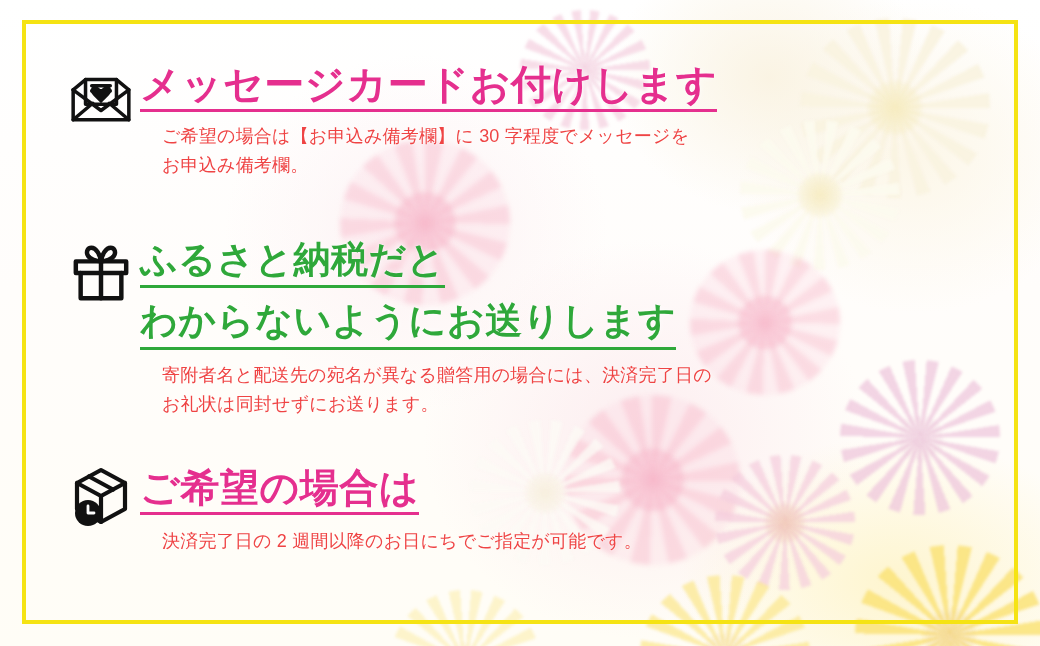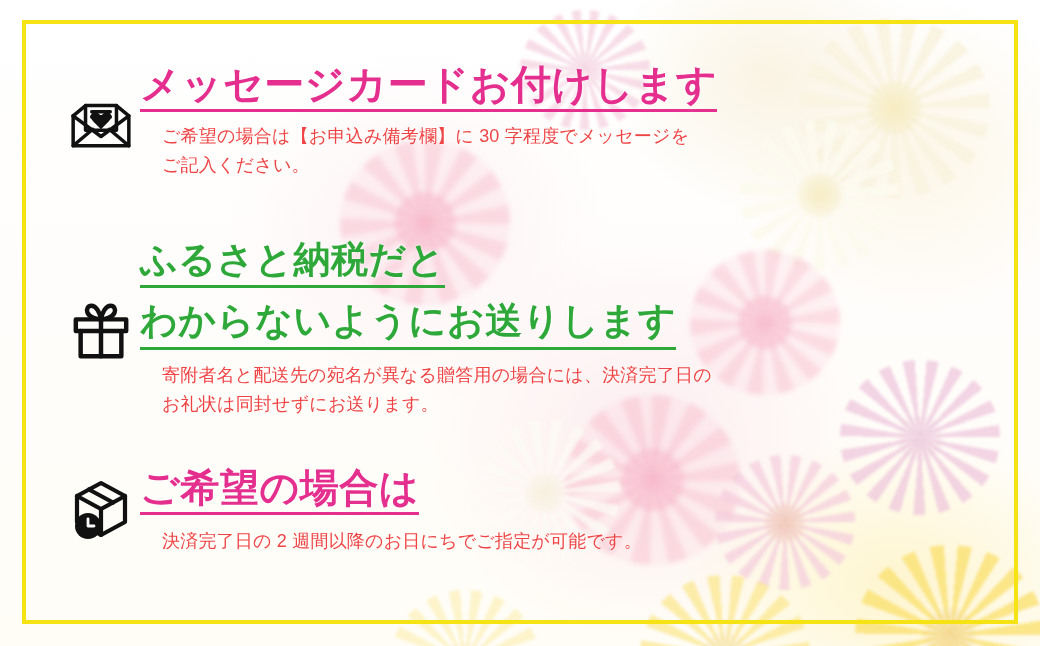--- a/index.html
+++ b/index.html
@@ -86,21 +86,21 @@
   }
 
   
   .content {
     position: absolute;
     inset: 0;
   }
   .block {
     position: absolute;
     display: flex;
-    align-items: center;
+    align-items: flex-start;
   }
   .icon-cell {
     flex: 0 0 auto;
     width: 78px;
     display: flex;
     justify-content: center;
     align-items: flex-start;
   }
   .icon-cell svg { display: block; }
 
@@ -207,21 +207,21 @@
           </g>
           <path d="M32 40 C26 34 22 31 22 27.5 C22 25 24 23.5 26 23.5 C28 23.5 30.6 24.8 32 27.2 C33.4 24.8 36 23.5 38 23.5 C40 23.5 42 25 42 27.5 C42 31 38 34 32 40 Z" fill="#111111"></path>
         </svg>
       </div>
       <div class="text-cell">
         <div>
           <span class="heading pink" style="font-size:40px;">メッセージカードお付けします</span>
         </div>
         <div class="body-text" style="margin-top:10px; padding-left:22px;">
           <span class="ind">ご希望の場合は【お申込み備考欄】に 30 字程度でメッセージを</span>
-          <span class="ind">ご記入ください。</span>
+          <span class="ind">お申込み備考欄。</span>
         </div>
       </div>
     </div>
 
     <div class="block" style="left:62px; top:242px; width:950px;font-family:Liberation Mono, monospace;">
       <div class="icon-cell">
         <svg width="62" height="62" viewBox="0 0 64 64" aria-hidden="true">
           <g fill="none" stroke="#111111" stroke-width="4.6" stroke-linejoin="round" stroke-linecap="round">
             <path d="M6 20 H58 V32 H6 Z"></path>
             <path d="M11 32 V58 H53 V32"></path>

